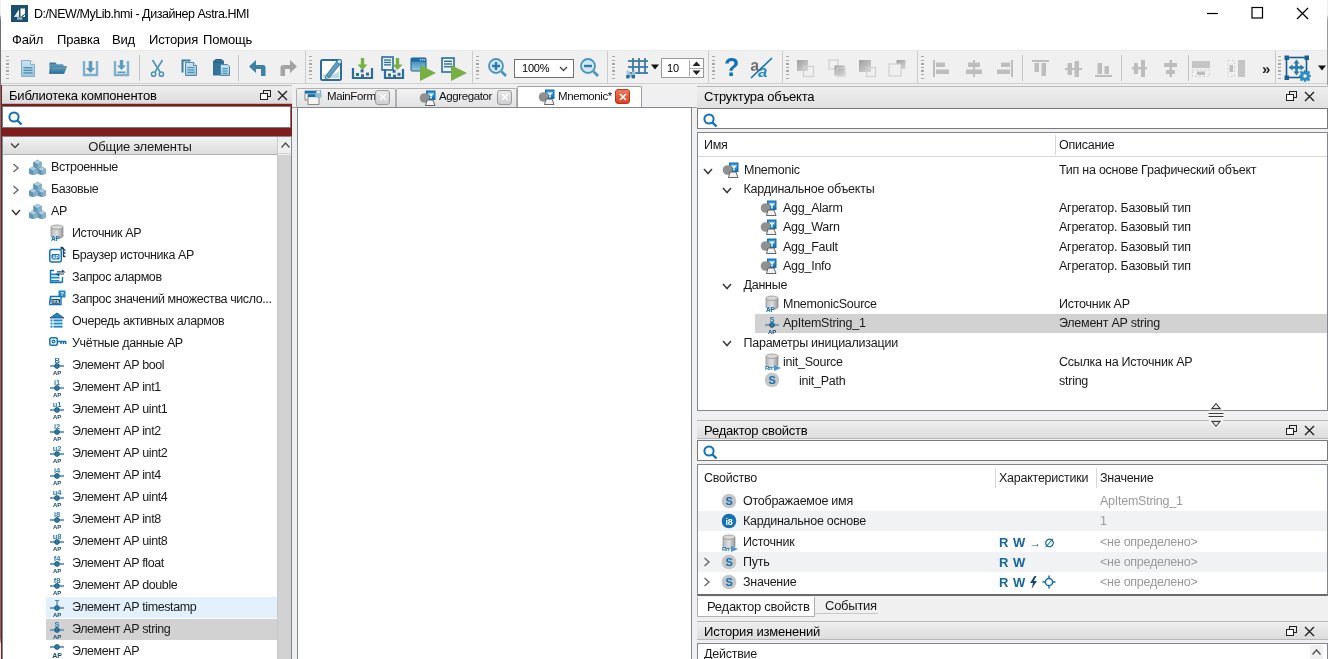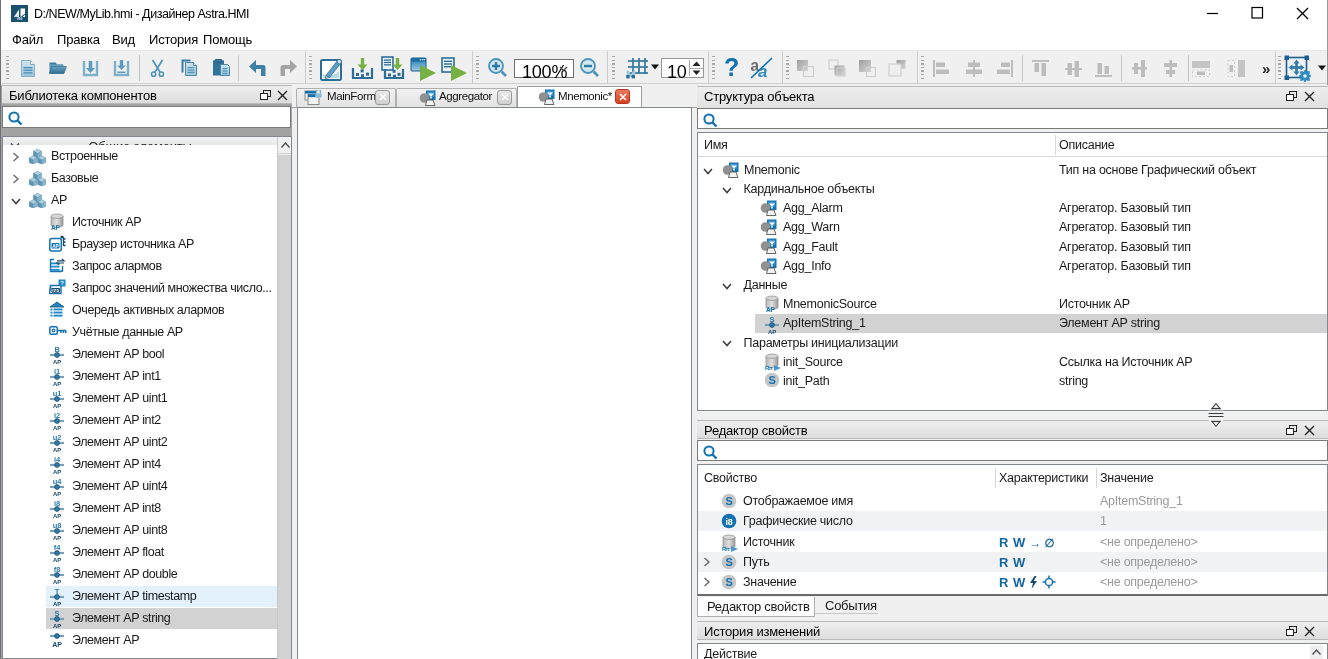--- a/index.html
+++ b/index.html
@@ -1,26 +1,26 @@
 <!DOCTYPE html>
 <html><head><meta charset="utf-8"><style>
 *{margin:0;padding:0;box-sizing:border-box;}
 html,body{width:1328px;height:659px;overflow:hidden;}
 body{font-family:"Liberation Sans",sans-serif;font-size:13px;color:#1a1a1a;background:#f0f0f0;position:relative;letter-spacing:-0.2px;}
-#win{position:absolute;left:0;top:0;width:1328px;height:659px;border-left:1px solid #6e7178;border-right:1px solid #989ba2;background:#f0f0f0;}
+#win{position:absolute;left:0;top:0;width:1328px;height:659px;border-left:1px solid #6e7178;border-right:1px solid #989ba2;background:#f0f0f0;border-radius:21px;}
 .titlebar{position:absolute;left:0;top:0;width:1326px;height:27px;background:#fff;}
 .titlebar .ttext{position:absolute;left:33px;top:7px;font-size:12.5px;letter-spacing:-0.45px;color:#000;}
 .menubar{position:absolute;left:0;top:27px;width:1326px;height:23px;background:#fff;}
 .menubar span{position:absolute;top:5px;font-size:13px;color:#000;}
 .toolbar{position:absolute;left:0;top:50px;width:1326px;height:34px;background:#f0f0f0;border-bottom:1px solid #d0d0d0;border-top:1px solid #e8e8e8;}
 .ti{position:absolute;}
 .handle{position:absolute;top:5px;width:3px;height:24px;background-image:repeating-linear-gradient(180deg,#a8a8a8 0 1.4px,transparent 1.4px 3.6px);}
 .tsep{position:absolute;top:4px;width:1px;height:26px;background:#c3c3c3;}
 .gsep{position:absolute;top:0px;width:1px;height:33px;background:#cccccc;}
-.combo{position:absolute;background:#fff;border:1px solid #707070;font-size:18px;color:#000;}
+.combo{position:absolute;background:#fff;border:1px solid #707070;font-size:11px;color:#000;}
 .dockhdr{position:absolute;background:linear-gradient(#eeeeee,#dddddd);border-top:1px solid #b8b8b8;border-bottom:1px solid #b8b8b8;font-size:13px;color:#000;}
 .dockhdr .htext{position:absolute;left:7px;top:2px;}
 .searchbox{position:absolute;background:#fff;border:1px solid #7a7a7a;}
 #ltree .lbl{font-size:12.5px;letter-spacing:-0.4px;}
 #rdock div{font-size:12.5px;letter-spacing:-0.25px;}
 #rdock .dockhdr div{font-size:13px;letter-spacing:-0.2px;}
 svg{display:block;}
 </style></head>
 <body>
 <div id="win">
@@ -368,21 +368,21 @@
           <rect x="16.2" y="23.2" width="2.6" height="2.6"></rect>
           <rect x="23.2" y="23.2" width="2.6" height="2.6"></rect>
         </g>
         <circle cx="21" cy="21" r="1.8" fill="#f0f0f0"></circle>
       </svg>
  <svg class="ti" style="left:1317px;top:14px" width="8" height="6" viewBox="0 0 8 6">
         <polygon points="0,0.5 8,0.5 4,5.5" fill="#111"></polygon>
       </svg>
 </div>
 
-<div id="ldock" style="position:absolute;left:0;top:85px;width:291px;height:574px;background:#a3a3a3;">
+<div id="ldock" style="position:absolute;left:0;top:85px;width:291px;height:574px;background:#7f1d1d;">
  <div class="dockhdr" style="left:1px;top:0;width:290px;height:19px">
         <div class="htext">Библиотека компонентов</div>
   <svg style="position:absolute;right:20px;top:4px" width="12" height="11" viewBox="0 0 12 11">
           <rect x="3.5" y="0.5" width="7" height="6" fill="none" stroke="#222"></rect>
           <rect x="0.5" y="3.5" width="7" height="6" fill="#fff" stroke="#222"></rect>
         </svg>
   <svg style="position:absolute;right:4px;top:4px" width="11" height="11" viewBox="0 0 11 11">
           <path d="M1,1 L10,10 M10,1 L1,10" stroke="#222" stroke-width="1.4"></path>
         </svg>
  </div>
@@ -400,21 +400,21 @@
    <div style="position:absolute;left:0;width:274px;text-align:center;top:1.5px;font-size:13px">Общие элементы</div>
   </div>
   <div style="position:absolute;right:0;top:0;width:14px;height:522px;background:#f0f0f0;border-left:1px solid #c8c8c8">
    <div style="position:absolute;left:0;top:0;width:13px;height:17px;background:#f0f0f0;border-bottom:1px solid #d0d0d0">
             <svg style="position:absolute;left:2.5px;top:5px" width="9" height="7" viewBox="0 0 9 7">
               <path d="M0.5,5.5 L4.5,1 L8.5,5.5" fill="none" stroke="#505050" stroke-width="1.4"></path>
             </svg>
           </div>
    <div style="position:absolute;left:0;top:18px;width:13px;height:504px;background:#d2d2d2"></div>
   </div>
-  <div id="ltree" style="position:absolute;left:0;top:8px;width:274px;height:503px;background:#fff;overflow:hidden">
+  <div id="ltree" style="position:absolute;left:0;top:19px;width:274px;height:503px;background:#fff;overflow:hidden">
 <div style="position:absolute;left:43px;top:440.5px;width:231px;height:21.5px;background:#e2f1fb"></div>
 <div style="position:absolute;left:43px;top:462.5px;width:231px;height:21px;background:#d2d2d2"></div>
 <svg style="position:absolute;left:8px;top:6.5px" width="10" height="10" viewBox="0 0 10 10">
             <path d="M2.5,1 L7,5 L2.5,9" fill="none" stroke="#6e6e6e" stroke-width="1.5"></path>
           </svg>
 <svg style="position:absolute;left:26px;top:2.5px" width="17" height="16" viewBox="0 0 17 16">
             <g stroke-width="0.5">
               <polygon points="8.5,1 12.5,3.3 8.5,5.6 4.5,3.3" fill="#aecfdf" stroke="#6898b4"></polygon>
               <polygon points="4.5,3.3 8.5,5.6 8.5,10.2 4.5,7.9" fill="#5f94b4" stroke="#49829f"></polygon>
               <polygon points="12.5,3.3 8.5,5.6 8.5,10.2 12.5,7.9" fill="#88b4cb" stroke="#5f94b4"></polygon>
@@ -780,21 +780,21 @@
           <ellipse cx="8" cy="3.2" rx="6" ry="2.2" fill="#d8d8d8" stroke="#8a8a8a" stroke-width="0.7"></ellipse>
           <text x="1" y="17" font-size="6" font-weight="bold" fill="#1272b4" font-family="Liberation Sans">Rп</text>
           <polygon points="10,12 17,15 10,18" fill="#4a94d0"></polygon>
         </svg>
         <div style="position:absolute;left:85px;top:221.7px;white-space:nowrap">init_Source</div>
         <div style="position:absolute;left:361px;top:221.7px;white-space:nowrap">Ссылка на Источник АР</div>
         <svg style="position:absolute;left:66px;top:239.2px" width="16" height="16" viewBox="0 0 16 16">
           <circle cx="8" cy="8" r="7.3" fill="#c6c6c6"></circle>
           <text x="8" y="12" text-anchor="middle" font-size="11" font-weight="bold" fill="#1272b4" font-family="Liberation Sans">S</text>
         </svg>
-        <div style="position:absolute;left:85px;top:240.9px;white-space:nowrap">init_Path</div>
+        <div style="position:absolute;left:101px;top:240.9px;white-space:nowrap">init_Path</div>
         <div style="position:absolute;left:361px;top:240.9px;white-space:nowrap">string</div>
       </div>
 <svg style="position:absolute;left:508px;top:317px;z-index:60" width="22" height="26" viewBox="0 0 22 26">
         <g stroke="#fff" stroke-width="2.6" fill="none">
           <path d="M11,1 L6,7 h10 z"></path>
           <path d="M11,25 L6,19 h10 z"></path>
           <line x1="3" y1="11.5" x2="19" y2="11.5"></line>
           <line x1="3" y1="14.5" x2="19" y2="14.5"></line>
         </g>
         <g stroke="#3c3c3c" stroke-width="1.1">
@@ -830,21 +830,21 @@
           <circle cx="8" cy="8" r="7.3" fill="#c6c6c6"></circle>
           <text x="8" y="12" text-anchor="middle" font-size="11" font-weight="bold" fill="#1272b4" font-family="Liberation Sans">S</text>
         </svg>
         <div style="position:absolute;left:45px;top:29.3px;white-space:nowrap">Отображаемое имя</div>
         <div style="position:absolute;left:402px;top:29.3px;white-space:nowrap;color:#9a9a9a">ApItemString_1</div>
         <div style="position:absolute;left:0;top:46.4px;width:629px;height:20.1px;background:#f0f2f3"></div>
         <svg style="position:absolute;left:23px;top:48.4px" width="16" height="16" viewBox="0 0 16 16">
           <circle cx="8" cy="8" r="7.3" fill="#1272b4"></circle>
           <text x="8" y="11.5" text-anchor="middle" font-size="9" font-weight="bold" fill="#fff" font-family="Liberation Sans">i8</text>
         </svg>
-        <div style="position:absolute;left:45px;top:49.4px;white-space:nowrap">Графические число</div>
+        <div style="position:absolute;left:45px;top:49.4px;white-space:nowrap">Кардинальное основе</div>
         <div style="position:absolute;left:402px;top:49.4px;white-space:nowrap;color:#9a9a9a">1</div>
         <svg style="position:absolute;left:23px;top:68.5px" width="18" height="18" viewBox="0 0 18 18">
           <path d="M2,3.2 v9 a6,2.2 0 0 0 12,0 v-9" fill="url(#cyl)" stroke="#8a8a8a" stroke-width="0.7"></path>
           <ellipse cx="8" cy="3.2" rx="6" ry="2.2" fill="#d8d8d8" stroke="#8a8a8a" stroke-width="0.7"></ellipse>
           <text x="1" y="17" font-size="6" font-weight="bold" fill="#1272b4" font-family="Liberation Sans">Rп</text>
           <polygon points="10,12 17,15 10,18" fill="#4a94d0"></polygon>
         </svg>
         <div style="position:absolute;left:45px;top:69.5px;white-space:nowrap">Источник</div>
         <div style="position:absolute;left:301px;top:69.5px;white-space:nowrap;font-size:13.5px"><span style="color:#15679e;font-weight:bold;font-size:13px;letter-spacing:0.5px">R W</span> <span style="color:#15679e;font-weight:bold;font-size:12px">→</span> <span style="color:#15679e;font-weight:bold;font-size:11.5px">∅</span></div>
         <div style="position:absolute;left:402px;top:69.5px;white-space:nowrap;color:#9a9a9a">&lt;не определено&gt;</div>

